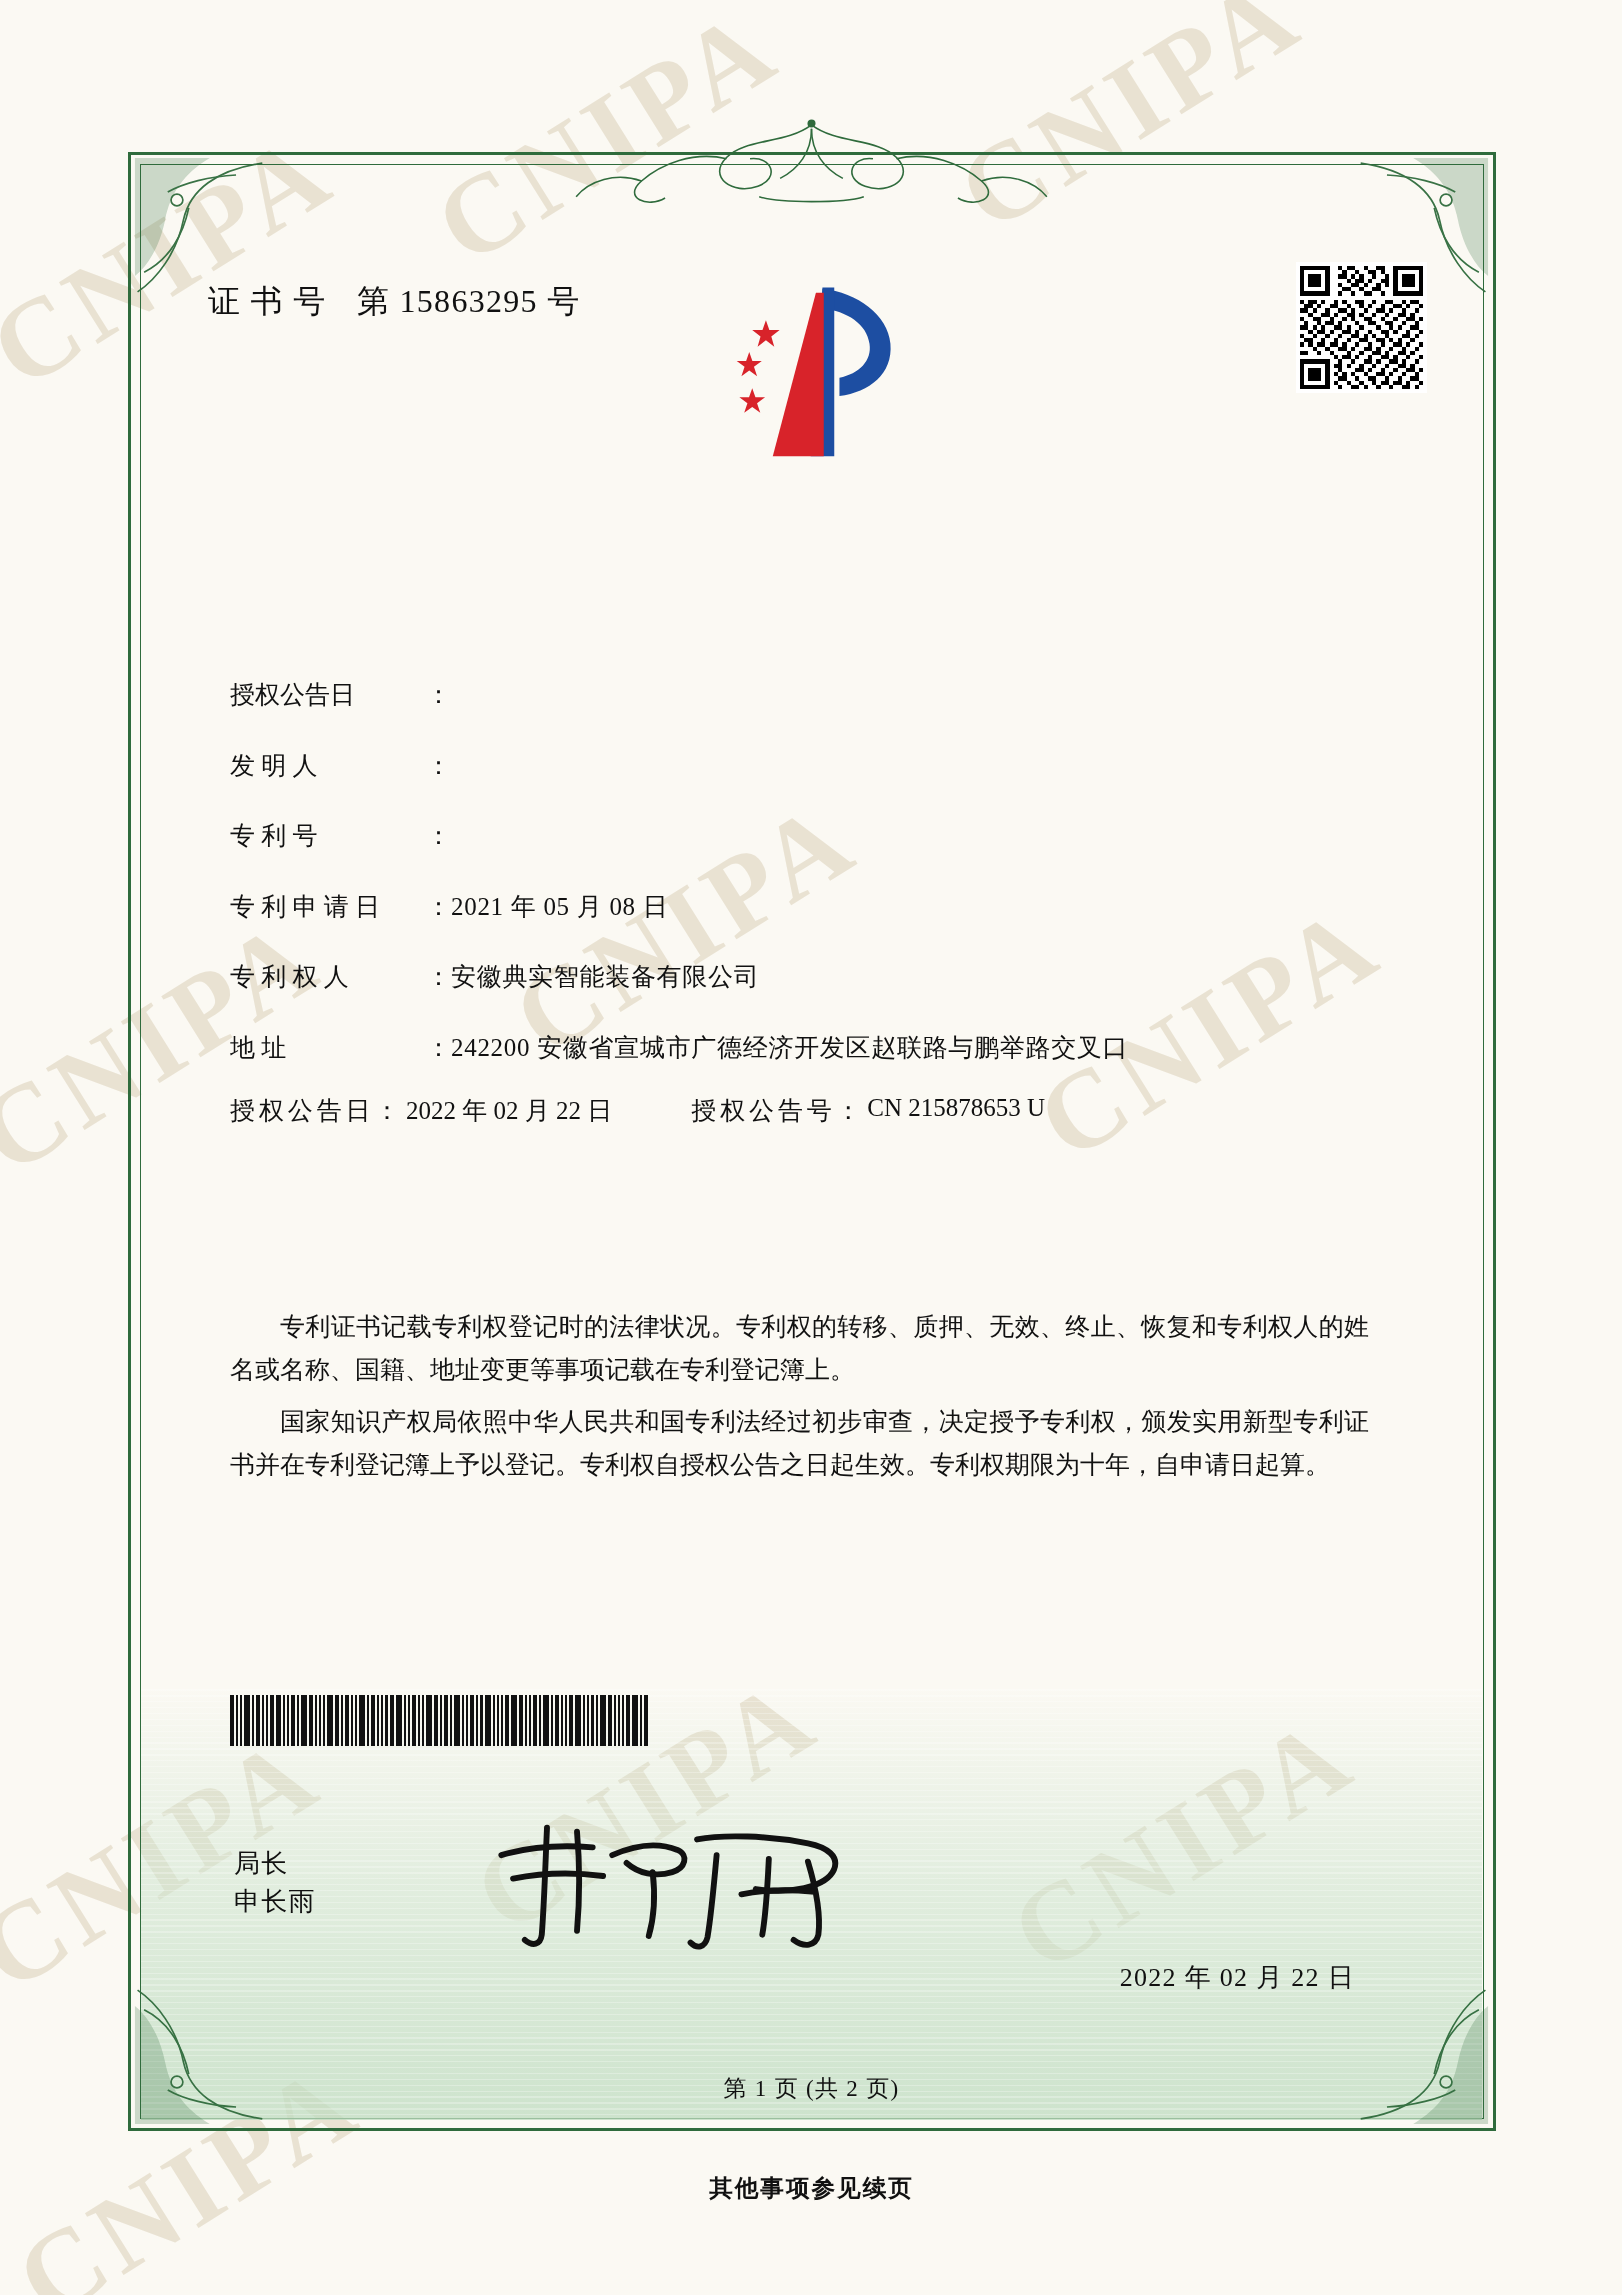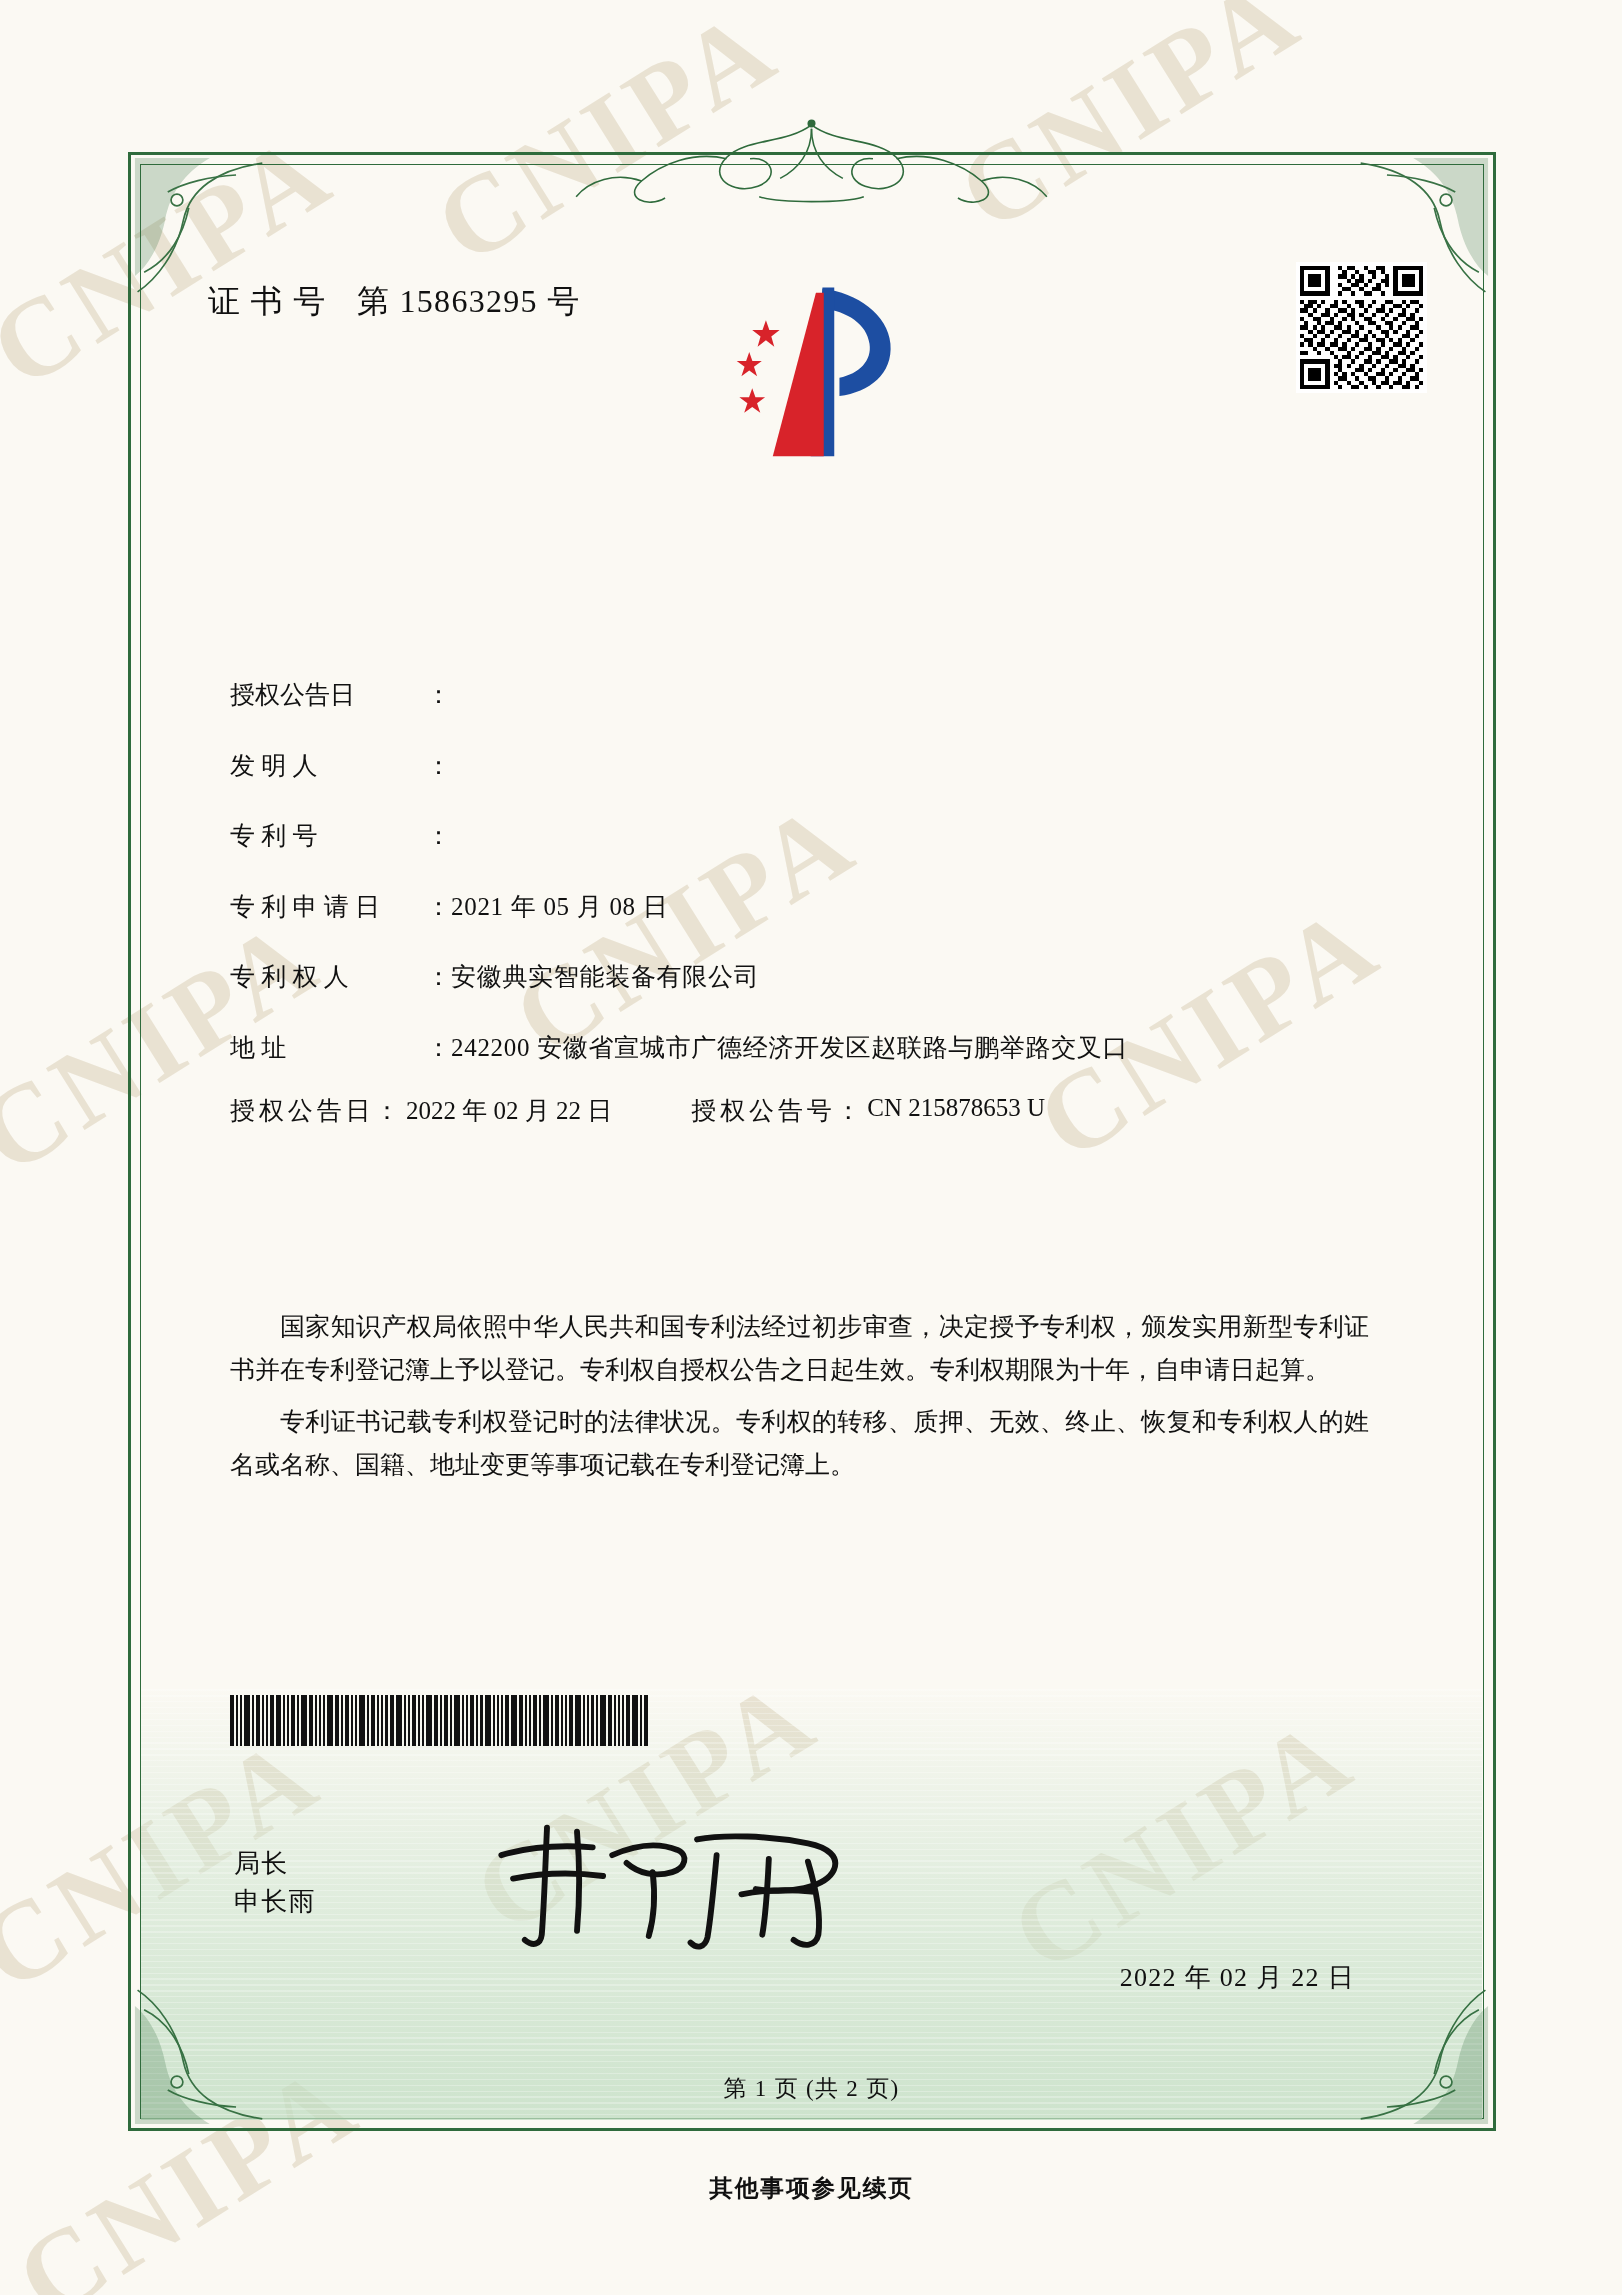--- a/index.html
+++ b/index.html
@@ -617,22 +617,22 @@
       <span class="half">
         <span class="lbl2">授权公告号</span>
         <span>：</span>
         <span class="val2">CN 215878653 U</span>
       </span>
     </div>
 
   </div>
 
   <div class="paras">
+    <p>专利证书记载专利权登记时的法律状况。专利权的转移、质押、无效、终止、恢复和专利权人的姓名或名称、国籍、地址变更等事项记载在专利登记簿上。</p>
     <p>国家知识产权局依照中华人民共和国专利法经过初步审查，决定授予专利权，颁发实用新型专利证书并在专利登记簿上予以登记。专利权自授权公告之日起生效。专利权期限为十年，自申请日起算。</p>
-    <p>专利证书记载专利权登记时的法律状况。专利权的转移、质押、无效、终止、恢复和专利权人的姓名或名称、国籍、地址变更等事项记载在专利登记簿上。</p>
   </div>
 
   <div class="barcode" id="barcode">
       <span style="width: 3.9px;"></span>
       <span style="width: 2px;"></span>
       <span style="width: 2px;"></span>
       <span style="width: 5.9px;"></span>
       <span style="width: 2px;"></span>
       <span style="width: 3.9px;"></span>
       <span style="width: 2px;"></span>

